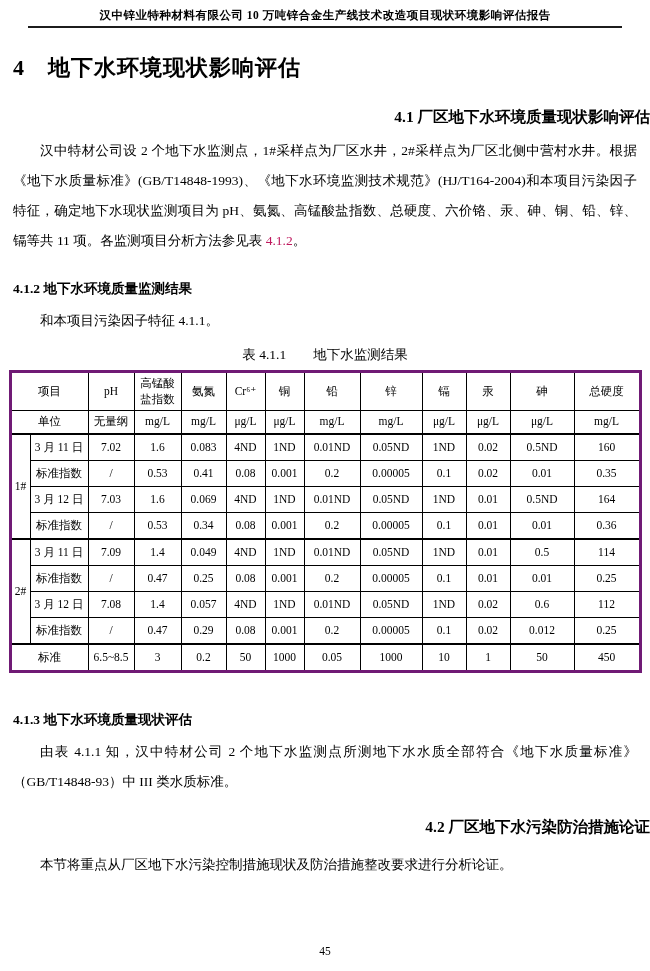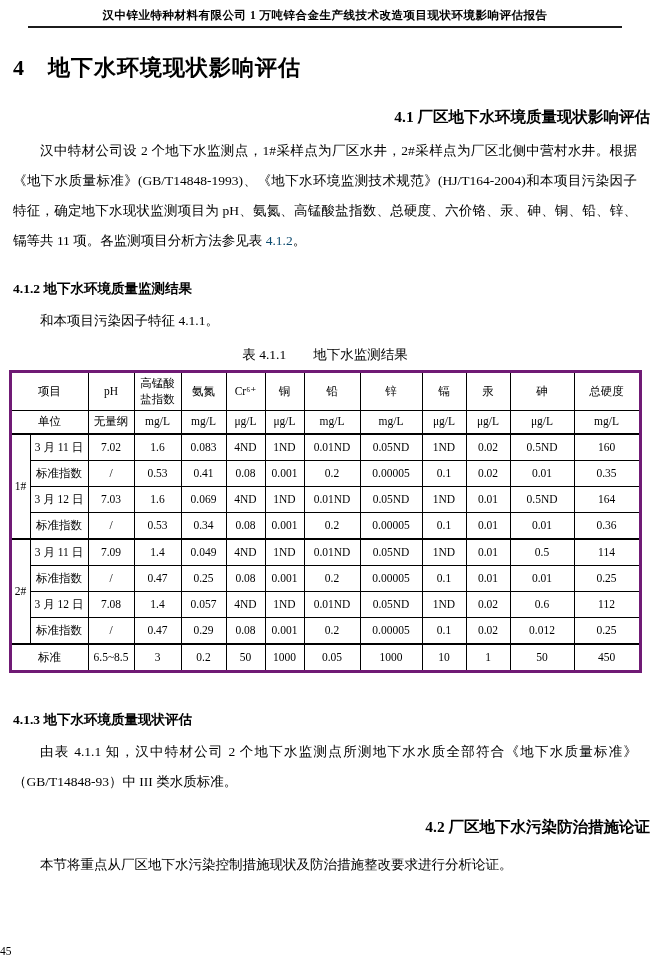--- a/index.html
+++ b/index.html
@@ -68,37 +68,38 @@
     padding:4px 1px;
     overflow:hidden;
   }
   table.monitor thead td { padding:3px 1px; line-height:1.35; }
   table.monitor tbody td { white-space:nowrap; height:17px; }
   table.monitor .units-row td { border-bottom:2px solid #000; }
   table.monitor .group-sep td { border-top:2px solid #000; }
   .page-number {
     position:absolute;
     bottom:14px; left:0; right:0;
+    text-align:center;
     font-size:11.5px;
   }
 </style>
 </head>
 <body>
 
 <div class="page">
 
-  <div class="page-header">汉中锌业特种材料有限公司 1 万吨锌合金生产线技术改造项目现状环境影响评估报告</div>
+  <div class="page-header">汉中锌业特种材料有限公司 10 万吨锌合金生产线技术改造项目现状环境影响评估报告</div>
   <div class="header-rule"></div>
 
   <h1 class="sec">4　地下水环境现状影响评估</h1>
 
   <h2 class="sec">4.1 厂区地下水环境质量现状影响评估</h2>
 
 
-  <p class="body-para"><span>汉中特材公司设 2 个地下水监测点，1#采样点为厂区水井，2#采样点为厂区北侧中营村水井。根据《地下水质量标准》(GB/T14848-1993)、《地下水环境监测技术规范》(HJ/T164-2004)和本项目污染因子特征，确定地下水现状监测项目为 pH、氨氮、高锰酸盐指数、总硬度、六价铬、汞、砷、铜、铅、锌、镉等共 11 项。各监测项目分析方法参见表 </span><a class="ref-link" style="color: #0c4a6e;">4.1.2</a><span>。</span></p>
+  <p class="body-para"><span>汉中特材公司设 2 个地下水监测点，1#采样点为厂区水井，2#采样点为厂区北侧中营村水井。根据《地下水质量标准》(GB/T14848-1993)、《地下水环境监测技术规范》(HJ/T164-2004)和本项目污染因子特征，确定地下水现状监测项目为 pH、氨氮、高锰酸盐指数、总硬度、六价铬、汞、砷、铜、铅、锌、镉等共 11 项。各监测项目分析方法参见表 </span><a class="ref-link" style="color: #be185d;">4.1.2</a><span>。</span></p>
 
   <h3 class="sec">4.1.2 地下水环境质量监测结果</h3>
 
   <p class="body-para">和本项目污染因子特征 4.1.1。</p>
 
   <div class="table-caption">表 4.1.1　　地下水监测结果</div>
 
   <table class="monitor">
     <colgroup>
       <col style="width:20px">

